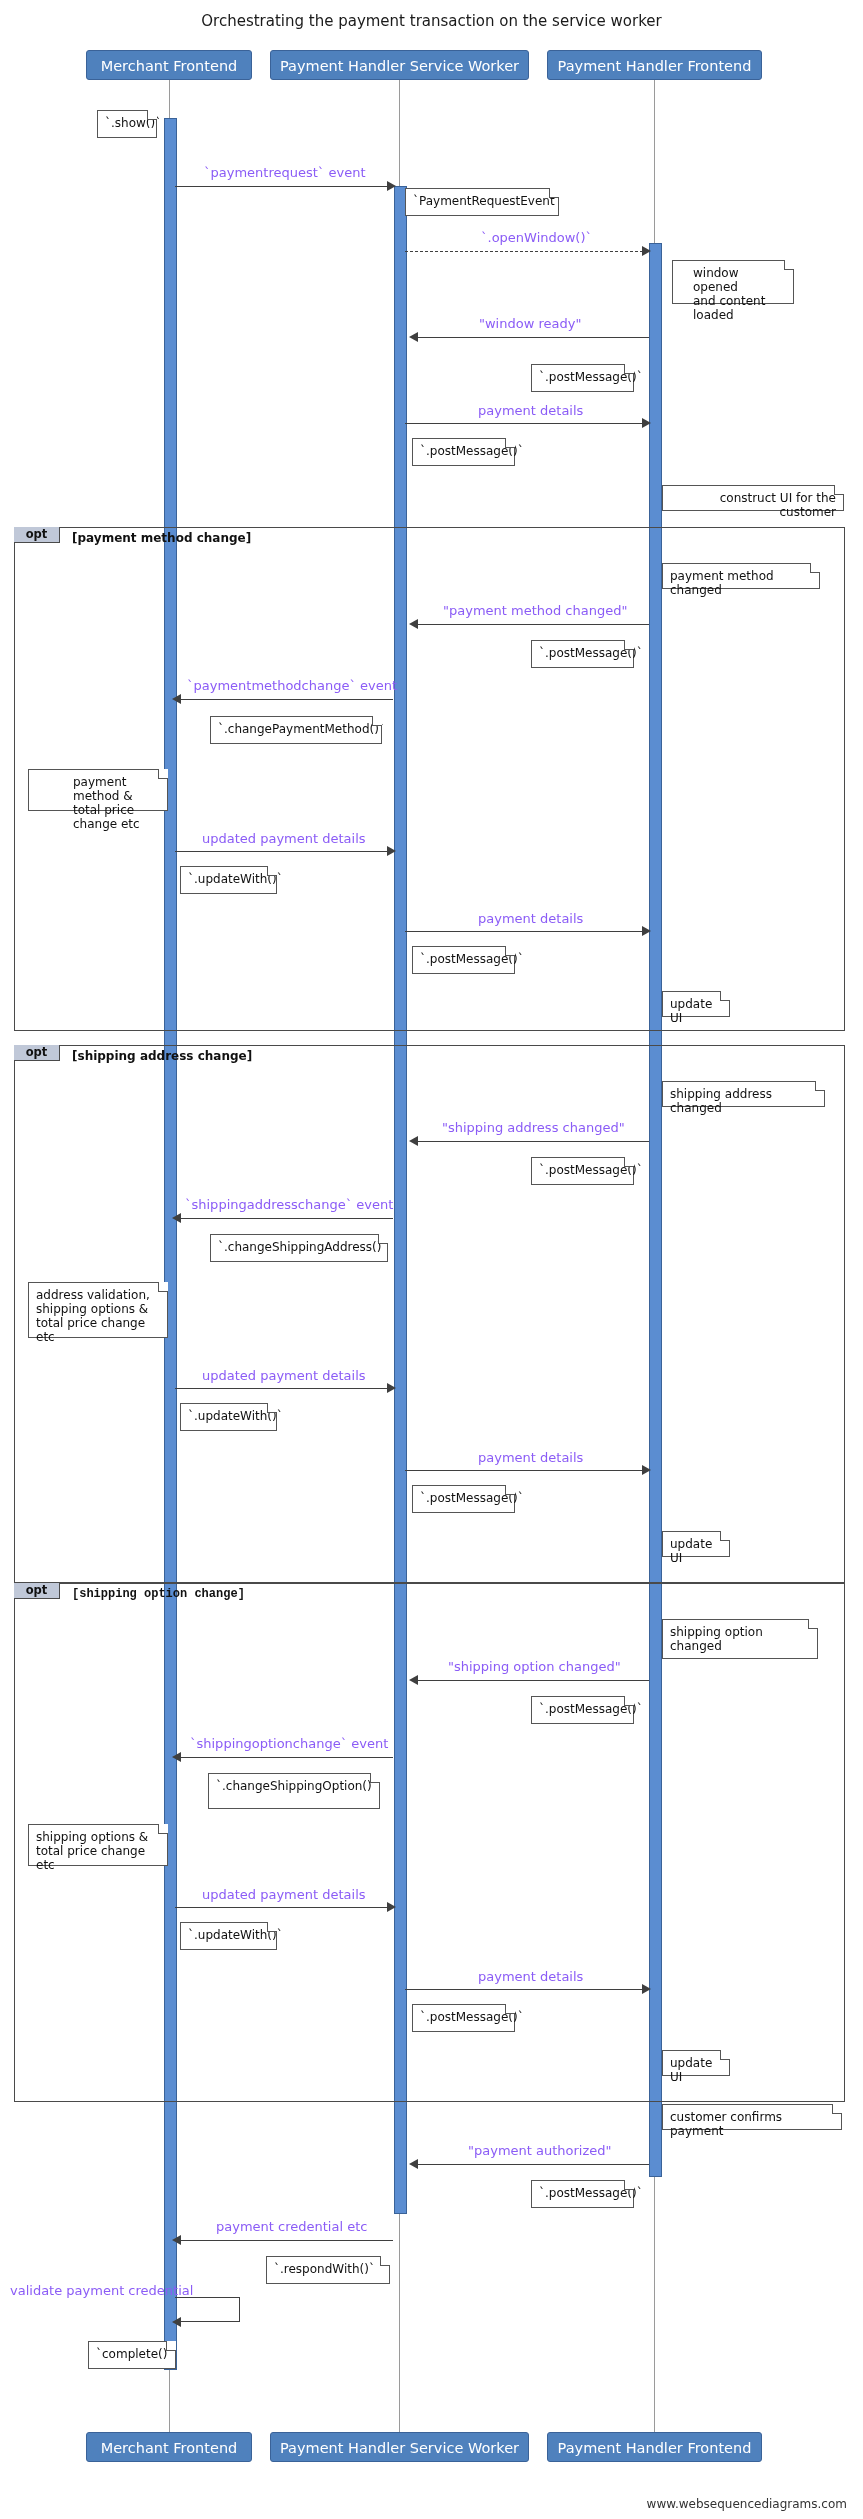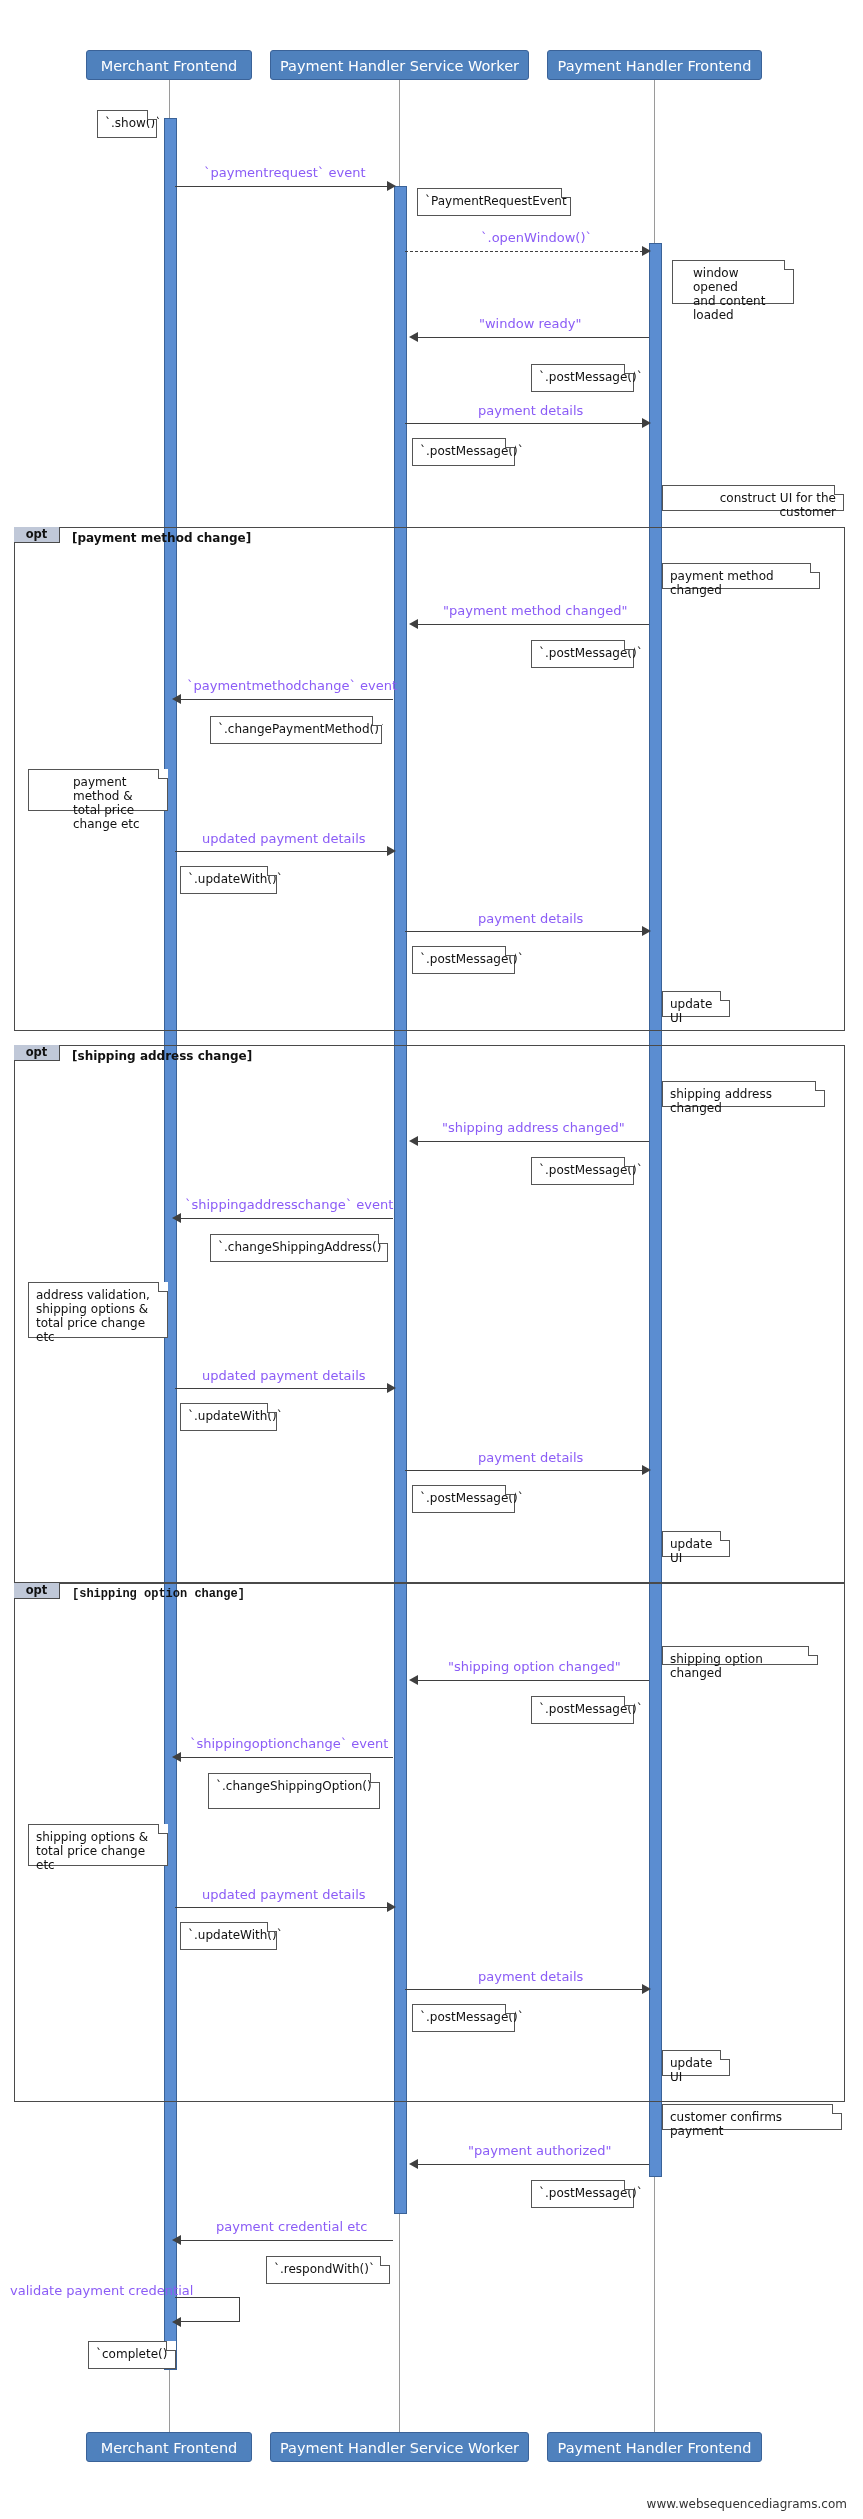--- a/index.html
+++ b/index.html
@@ -60,20 +60,21 @@
   }
 
   
   .selfmsg{position:absolute;border:1.6px solid #3f3f3f;border-left:none;box-sizing:border-box;}
 </style>
 </head>
 <body>
 
 <div id="canvas">
 
+  <div class="title">Orchestrating the payment transaction on the service worker</div>
 
   <div class="actor" style="left:86px;top:50px;width:166px;">Merchant Frontend</div>
   <div class="actor" style="left:270px;top:50px;width:259px;">Payment Handler Service Worker</div>
   <div class="actor" style="left:547px;top:50px;width:215px;">Payment Handler Frontend</div>
 
   <div class="actor" style="left:86px;top:2432px;width:166px;">Merchant Frontend</div>
   <div class="actor" style="left:270px;top:2432px;width:259px;">Payment Handler Service Worker</div>
   <div class="actor" style="left:547px;top:2432px;width:215px;">Payment Handler Frontend</div>
 
   <div class="lifeline" style="left:169px;top:80px;height:2352px;"></div>
@@ -83,21 +84,21 @@
   <div class="activation" style="left:164px;top:118px;width:11px;height:2250px;"></div>
   <div class="activation" style="left:394px;top:186px;width:11px;height:2026px;"></div>
   <div class="activation" style="left:649px;top:243px;width:11px;height:1932px;"></div>
 
   <div class="note" style="left:97px;top:110px;width:60px;height:28px;">`.show()`<span class="fold"></span></div>
 
   <div class="msgline" style="left:175px;top:186px;width:213px;"></div>
   <div class="arrowR" style="left:387px;top:181px;"></div>
   <div class="msglabel" style="left:204px;top:165px;">`paymentrequest` event</div>
 
-  <div class="note" style="left:417px;top:188px;width:154px;height:28px;">`PaymentRequestEvent`<span class="fold"></span></div>
+  <div class="note" style="left:405px;top:188px;width:154px;height:28px;">`PaymentRequestEvent`<span class="fold"></span></div>
 
   <div class="msgline dashed" style="left:405px;top:251px;width:238px;"></div>
   <div class="arrowR" style="left:642px;top:246px;"></div>
   <div class="msglabel" style="left:481px;top:230px;">`.openWindow()`</div>
 
   <div class="note" style="left:672px;top:260px;width:122px;height:44px;padding-left:20px;">window opened
 and content loaded<span class="fold"></span></div>
 
   <div class="msgline" style="left:417px;top:337px;width:232px;"></div>
   <div class="arrowL" style="left:409px;top:332px;"></div>
@@ -181,21 +182,21 @@
   <div class="msglabel" style="left:478px;top:1450px;">payment details</div>
 
   <div class="note" style="left:412px;top:1485px;width:103px;height:28px;">`.postMessage()`<span class="fold"></span></div>
 
   <div class="note" style="left:662px;top:1531px;width:68px;height:26px;">update UI<span class="fold"></span></div>
 
   <div class="frag" style="left:14px;top:1583px;width:831px;height:519px;"></div>
   <div class="fraglabelbox" style="left:14px;top:1583px;">opt</div>
   <div class="fragcond" style="left:72px;top:1587px;font-family:Liberation Mono, monospace;">[shipping option change]</div>
 
-  <div class="note" style="left:662px;top:1619px;width:156px;height:19px;margin-top:27px;">shipping option changed<span class="fold"></span></div>
+  <div class="note" style="left:662px;top:1619px;width:156px;height:40px;">shipping option changed<span class="fold"></span></div>
 
   <div class="msgline" style="left:417px;top:1680px;width:232px;"></div>
   <div class="arrowL" style="left:409px;top:1675px;"></div>
   <div class="msglabel" style="left:448px;top:1659px;">"shipping option changed"</div>
 
   <div class="note" style="left:531px;top:1696px;width:103px;height:28px;">`.postMessage()`<span class="fold"></span></div>
 
   <div class="msgline" style="left:180px;top:1757px;width:213px;"></div>
   <div class="arrowL" style="left:172px;top:1752px;"></div>
   <div class="msglabel" style="left:190px;top:1736px;">`shippingoptionchange` event</div>

